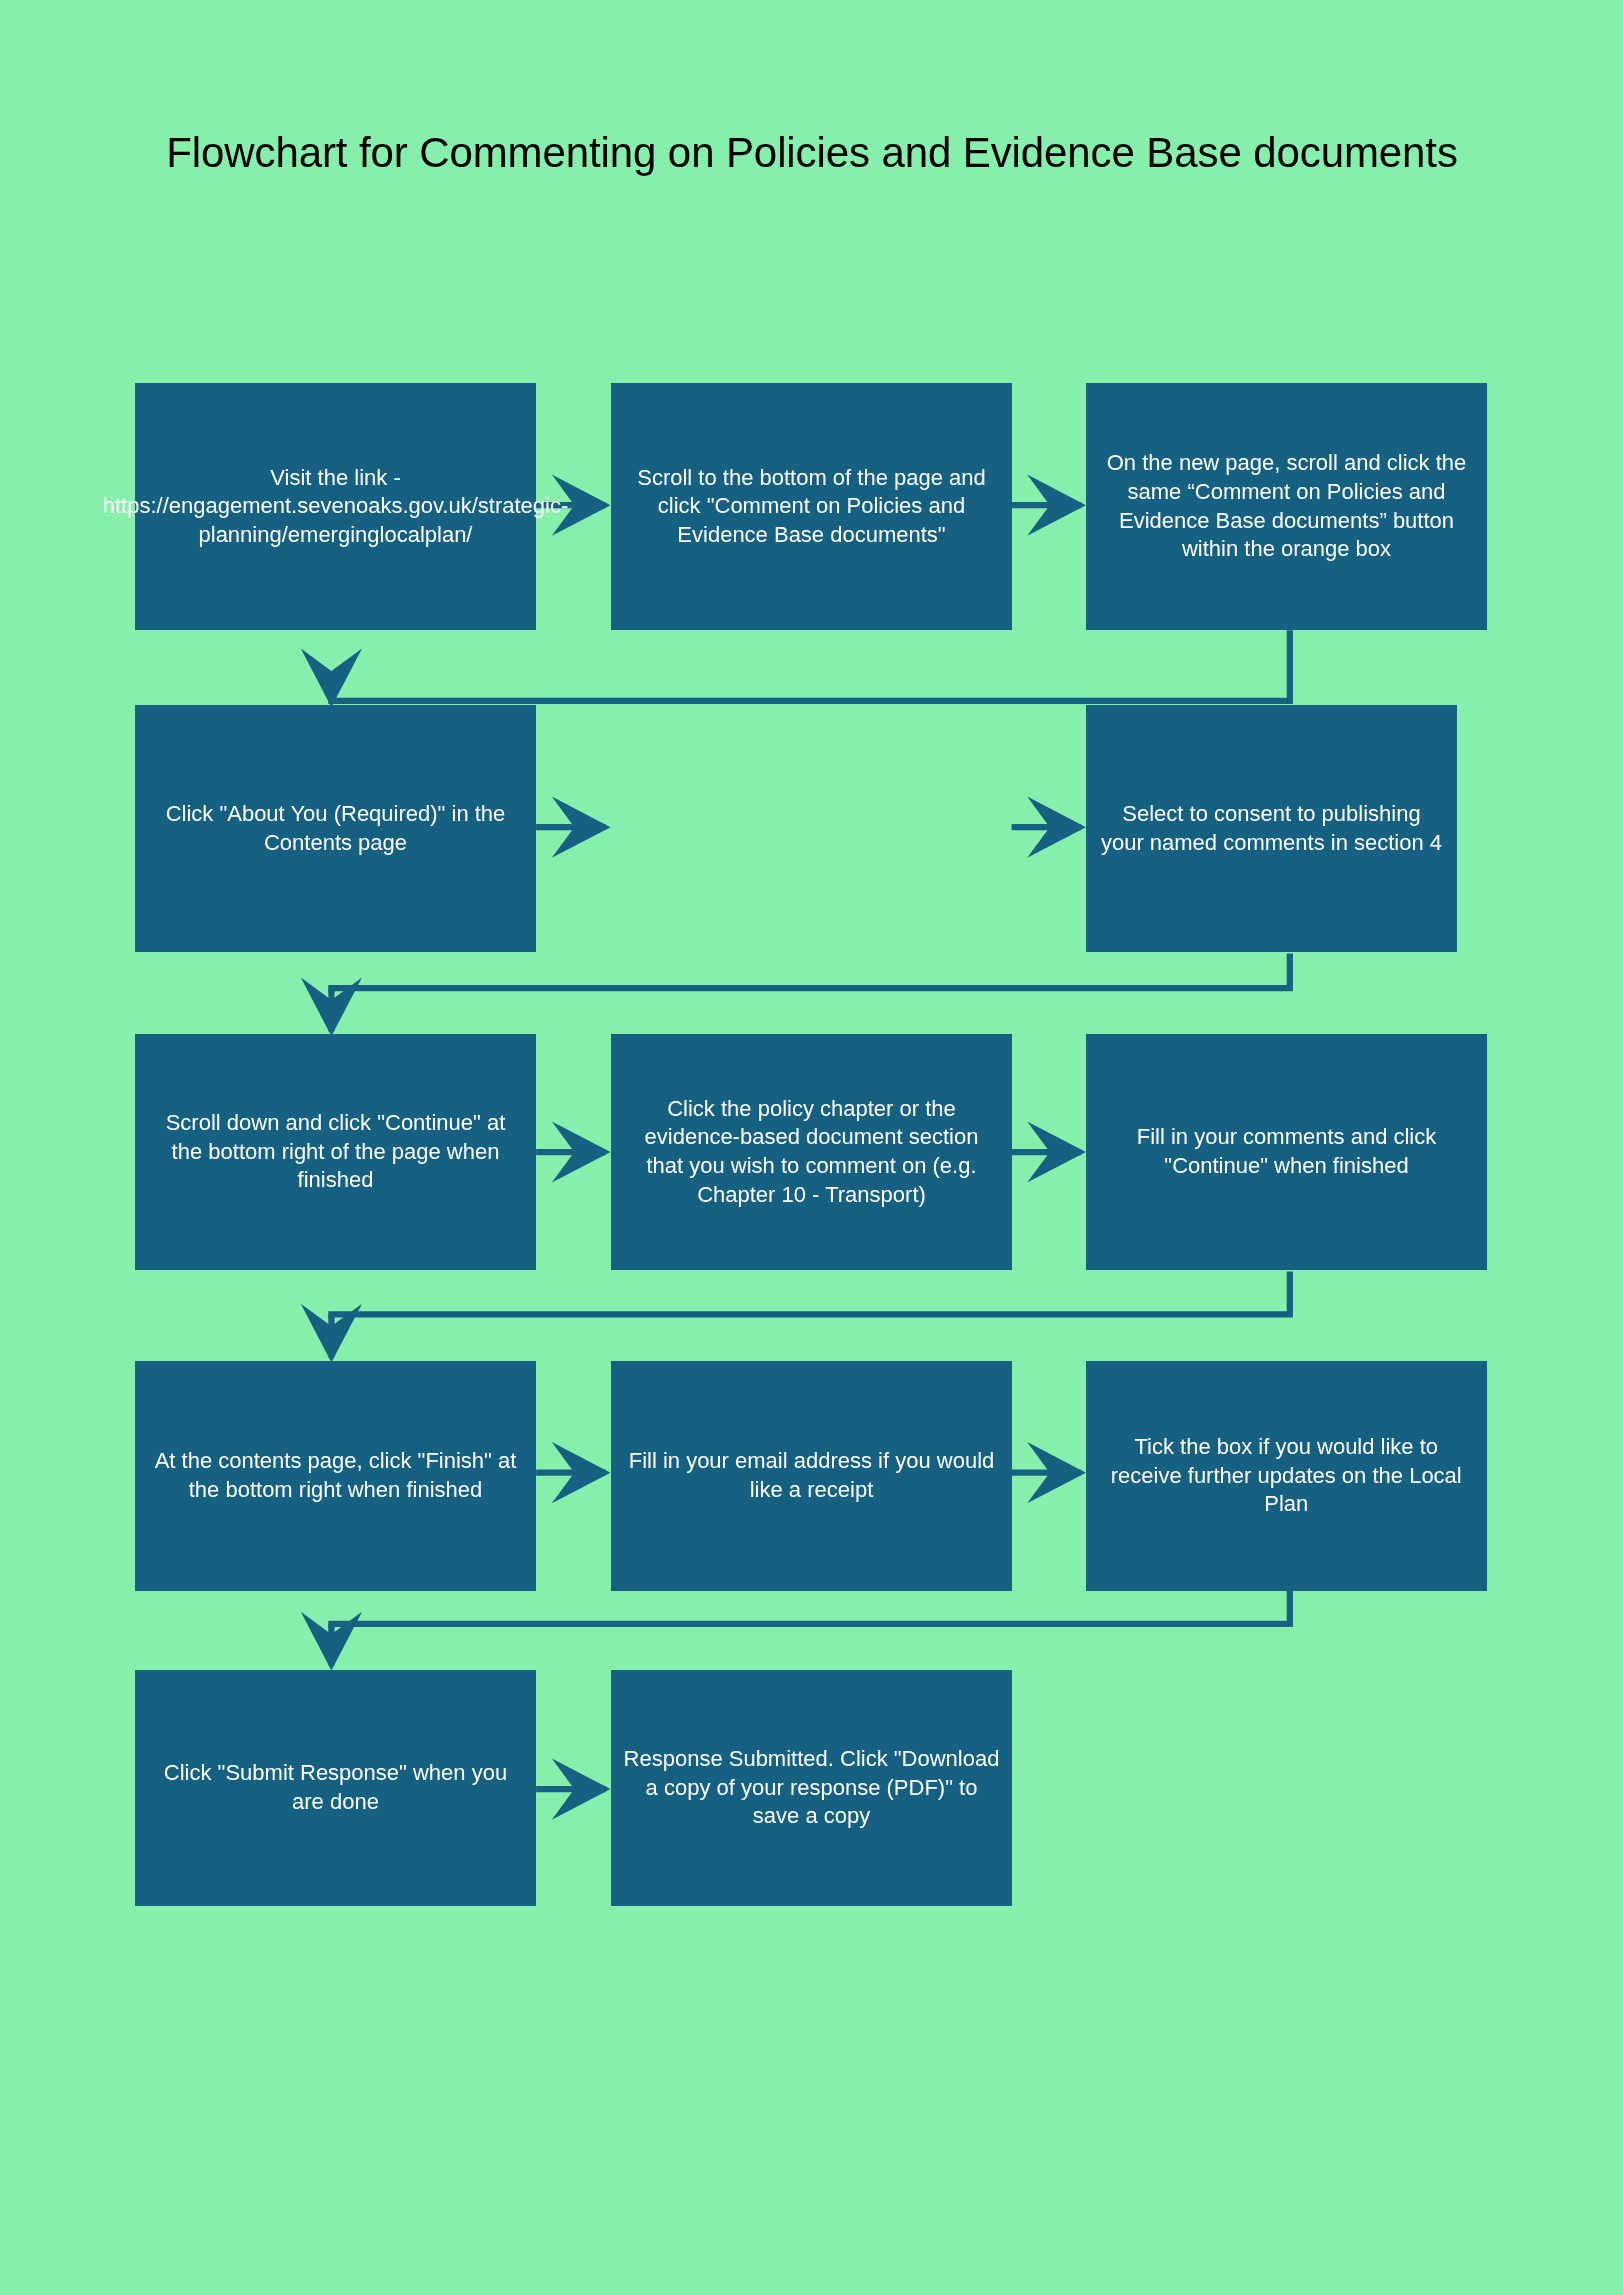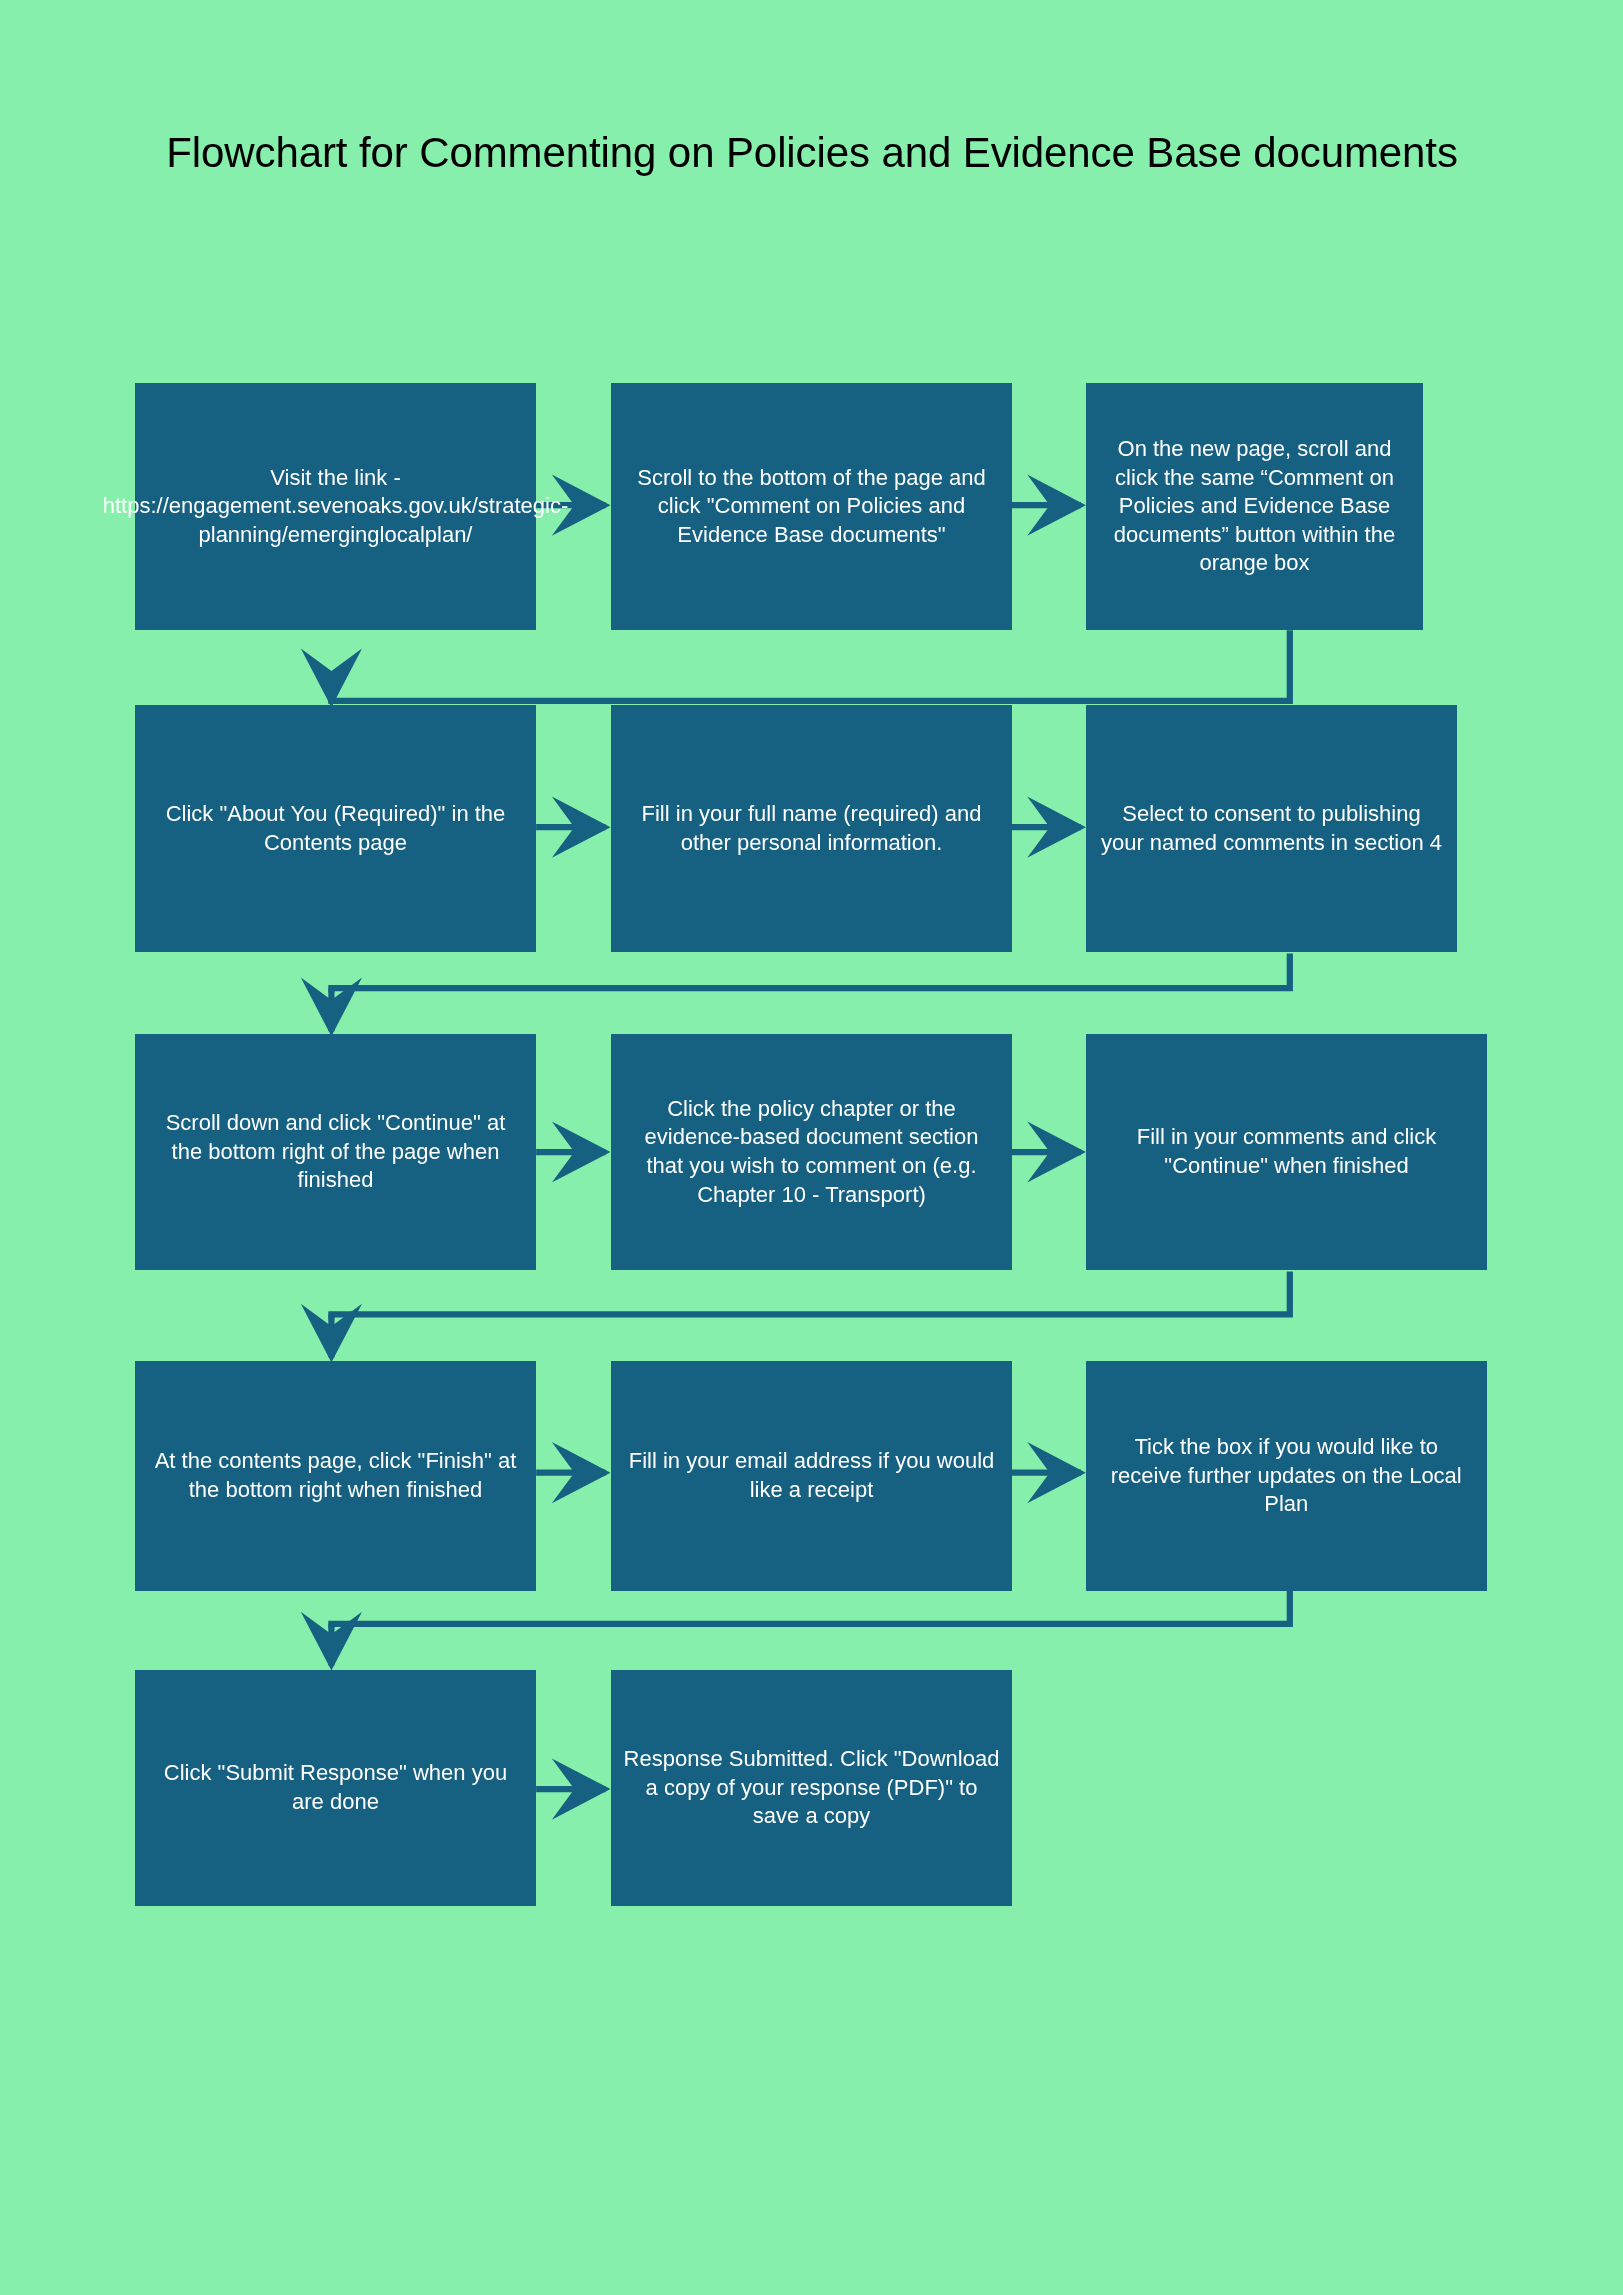--- a/index.html
+++ b/index.html
@@ -152,31 +152,28 @@
     </svg>
 
     <div class="node" style="left:135px; top:383px; width:401px; height:247px;">
       <span class="node-label">Visit the link - https://engagement.sevenoaks.gov.uk/strategic-planning/emerginglocalplan/</span>
     </div>
 
     <div class="node" style="left:611px; top:383px; width:401px; height:247px;">
       <span class="node-label">Scroll to the bottom of the page and click "Comment on Policies and Evidence Base documents"</span>
     </div>
 
-    <div class="node" style="left:1086px; top:383px; width:337px; height:247px;justify-content:center;">
+    <div class="node" style="left:1086px; top:383px; width:401px; height:247px;justify-content:center;">
       <span class="node-label">On the new page, scroll and click the same “Comment on Policies and Evidence Base documents” button within the orange box</span>
     </div>
 
     <div class="node" style="left:135px; top:705px; width:401px; height:247px;">
       <span class="node-label">Click "About You (Required)" in the Contents page</span>
     </div>
 
-    <div class="node" style="left:611px; top:705px; width:401px; height:247px;">
-      <span class="node-label">Fill in your full name (required) and other personal information.</span>
-    </div>
 
     <div class="node" style="left:1086px; top:705px; width:371px; height:247px;">
       <span class="node-label">Select to consent to publishing your named comments in section 4</span>
     </div>
 
     <div class="node" style="left:135px; top:1034px; width:401px; height:236px;">
       <span class="node-label">Scroll down and click "Continue" at the bottom right of the page when finished</span>
     </div>
 
     <div class="node" style="left:611px; top:1034px; width:401px; height:236px;">

